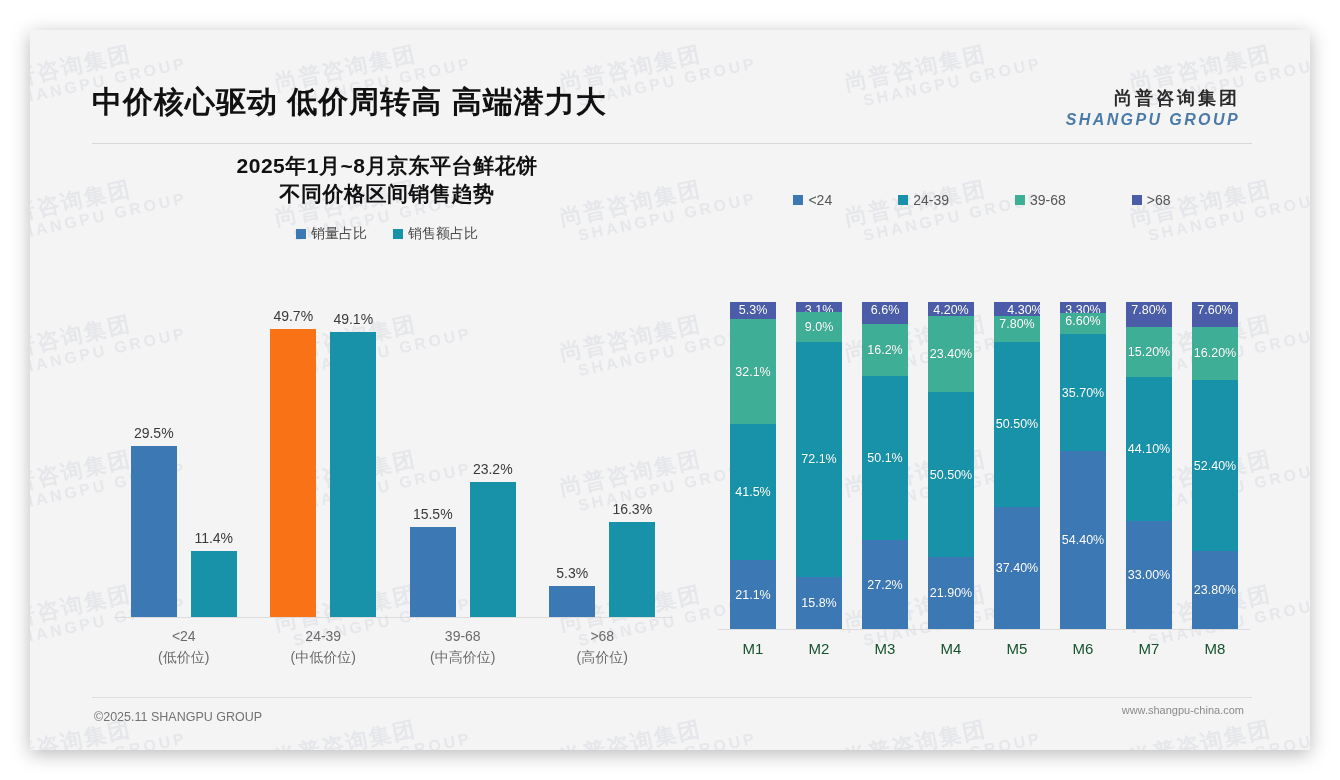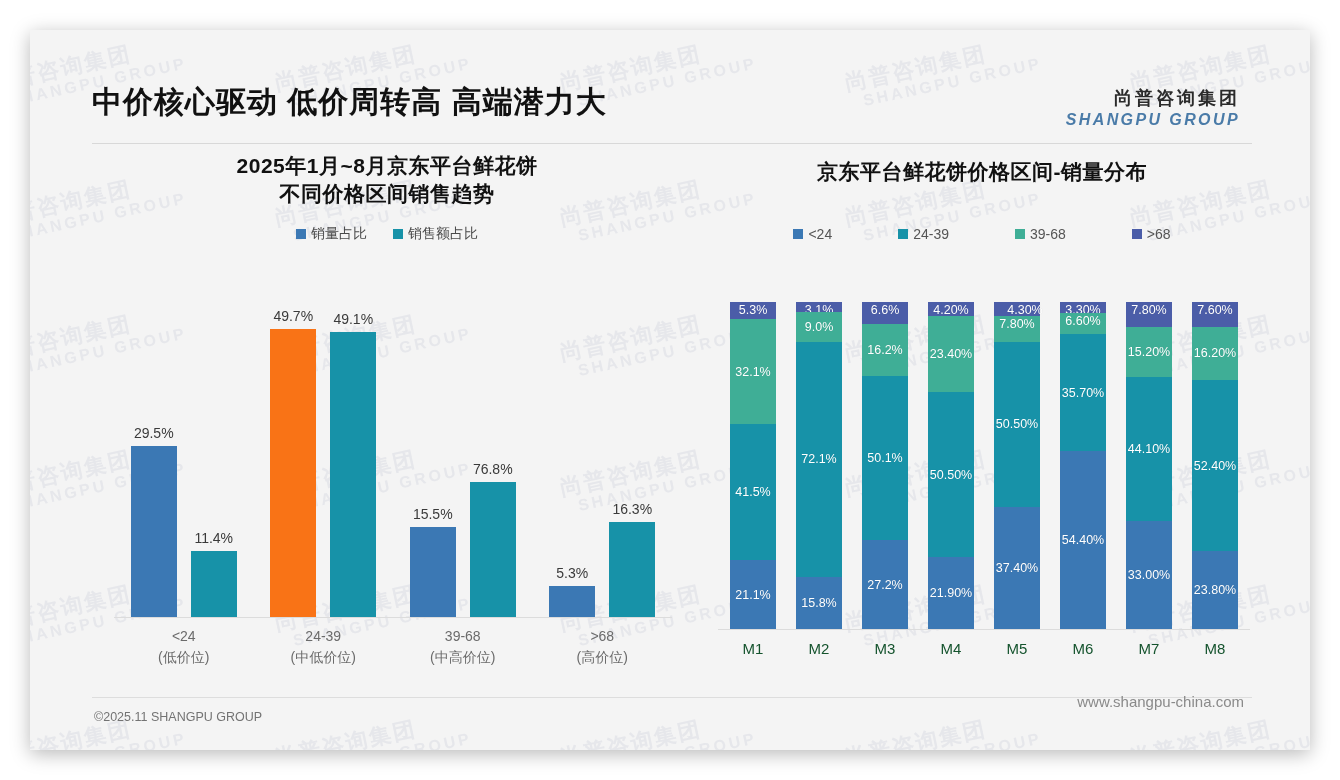--- a/index.html
+++ b/index.html
@@ -142,22 +142,22 @@
   
   .footer-line {
     position: absolute; left: 62px; bottom: 52px; width: 1160px; height: 1px;
     background: #dddddd; z-index: 5;
   }
   .footer-left {
     position: absolute; left: 64px; bottom: 26px;
     font-size: 12.5px; color: #737373; z-index: 5;
   }
   .footer-right {
-    position: absolute; right: 66px; bottom: 40px;
-    font-size: 15px; color: #8a8a8a; z-index: 5;
+    position: absolute; right: 66px; bottom: 34px;
+    font-size: 11px; color: #8a8a8a; z-index: 5;
   }
 </style>
 </head>
 <body>
 
 <div class="slide">
 
   <div class="wm-layer" id="wmLayer">
       <div class="wm" style="left: -40px; top: 20px;">
         <span class="cn">尚普咨询集团</span>
@@ -333,21 +333,21 @@
             </div>
           </div>
           <div class="lgroup">
             <div class="lbarwrap">
               <div class="lbar" style="height: 28.1818%; background: rgb(59, 120, 180);">
                 <div class="vlabel">15.5%</div>
               </div>
             </div>
             <div class="lbarwrap">
               <div class="lbar" style="height: 42.1818%; background: rgb(23, 146, 168);">
-                <div class="vlabel">76.8%</div>
+                <div class="vlabel">23.2%</div>
               </div>
             </div>
           </div>
           <div class="lgroup">
             <div class="lbarwrap">
               <div class="lbar" style="height: 9.63636%; background: rgb(59, 120, 180);">
                 <div class="vlabel">5.3%</div>
               </div>
             </div>
             <div class="lbarwrap">
@@ -372,21 +372,20 @@
           </div>
           <div class="lxtick">
             <div>&gt;68</div>
             <div>(高价位)</div>
           </div>
         </div>
     </div>
   </div>
 
   <div class="panel panel-right">
-    <div class="chart-title">京东平台鲜花饼价格区间-销量分布</div>
     <div class="legend" id="rightLegend">
         <div class="legend-item">
           <span class="legend-sw" style="background: rgb(59, 120, 180);"></span>
           <span class="legend-label">&lt;24</span>
         </div>
         <div class="legend-item">
           <span class="legend-sw" style="background: rgb(23, 146, 168);"></span>
           <span class="legend-label">24-39</span>
         </div>
         <div class="legend-item">

